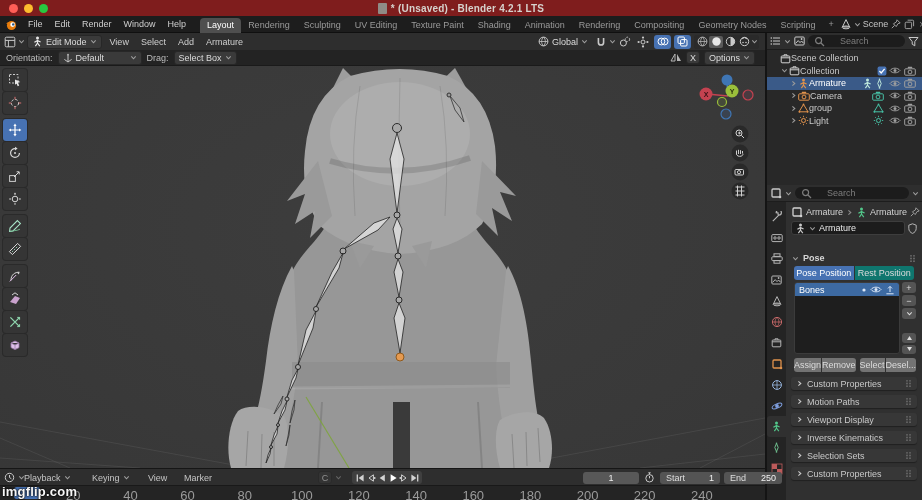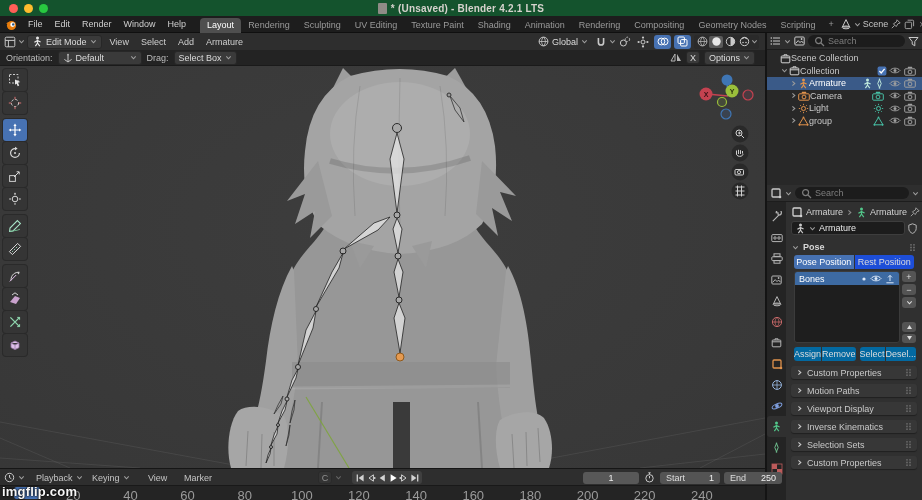--- a/index.html
+++ b/index.html
@@ -2,21 +2,21 @@
 <html><head>
 <meta charset="utf-8">
 <style>
   * { margin:0; padding:0; box-sizing:border-box; cursor:default; user-select:none; }
   html,body { background:#000; }
   .app { position:relative; width:922px; height:500px; overflow:hidden;
          background:#1d1d1d; font-family:"Liberation Sans", sans-serif;
          font-size:9px; color:#c4c4c4; }
 
   
-  .titlebar { height:16px; background:#14532d; display:flex; align-items:center; position:relative; }
+  .titlebar { height:16px; background:#7f1d1d; display:flex; align-items:center; position:relative; }
   .tl-dots { display:flex; gap:6px; padding-left:9px; }
   .tl-dot { width:9px; height:9px; border-radius:50%; }
   .tl-red { background:#ff5f57; } .tl-yellow { background:#febc2e; } .tl-green { background:#28c840; }
   .win-title { position:absolute; left:0; right:0; text-align:center; font-weight:bold;
                color:#d6d2cd; font-size:10px; letter-spacing:.2px; }
   .win-title .file-ic { display:inline-block; width:9px; height:11px; background:#8f8b86;
                border-radius:1px; vertical-align:-2px; margin-right:4px; }
 
   
   .topbar { height:17px; background:#1d1d1d; display:flex; align-items:center;
@@ -65,59 +65,59 @@
               display:flex; align-items:center; justify-content:center; box-shadow:0 0 0 1px #2a2a2a; }
   .tool-btn.active { background:#4772b3; }
   .tool-gap { height:3px; }
   .nav-gizmo { position:absolute; right:8px; top:8px; }
   .scene-svg { position:absolute; left:0; top:0; }
 
   
   .outliner { height:152px; background:#282828; display:flex; flex-direction:column; }
   .panel-header { height:17px; background:#2e2e2e; display:flex; align-items:center; padding:0 3px; gap:3px;
                   border-bottom:1px solid #1d1d1d; }
-  .searchbox { flex:1; display:flex; align-items:center; gap:3px; background:#1c1c1c; border-radius:8px;
+  .searchbox { flex:1; display:flex; align-items:center; gap:15px; background:#1c1c1c; border-radius:8px;
                height:12px; padding:0 6px; color:#7d7d7d; min-width:0; }
   .ol-body { flex:1; overflow:hidden; padding-top:2px; }
   .orow { position:relative; height:12.5px; display:flex; align-items:center; color:#c8c8c8; }
   .orow.sel { background:#3a5a88; color:#fff; }
   .ocaret { width:9px; display:flex; justify-content:center; color:#9a9a9a; }
   .r-abs { position:absolute; display:flex; align-items:center; gap:2px; color:#9f9f9f; }
 
   
   .props { height:315px; display:flex; flex-direction:column; background:#303030; }
   .props-body { flex:1; display:flex; min-height:0; }
   .ptabs { width:19px; background:#242424; display:flex; flex-direction:column; padding-top:4px; }
   .ptab { height:21px; display:flex; align-items:center; justify-content:center; }
   .ptab.active { background:#303030; border-radius:3px 0 0 3px; }
   .props-content { flex:1; overflow:hidden; padding:2px 2px 0 2px; }
   .crumb { display:flex; align-items:center; gap:3px; height:16px; padding:0 3px; color:#d2d2d2; }
   .namefield-row { display:flex; align-items:center; gap:3px; margin:1px 3px 0 3px; }
   .namefield { flex:1; display:flex; align-items:center; background:#1c1c1c; border:1px solid #3d3d3d;
                border-radius:3px; height:14px; padding:0 3px; gap:3px; color:#e8e8e8; }
-  .phdr { display:flex; align-items:center; gap:4px; height:14px; margin-top:5px; padding:0 4px;
+  .phdr { display:flex; align-items:center; gap:4px; height:14px; margin-top:16px; padding:0 4px;
           color:#d6d6d6; font-weight:bold; }
   .phdr .dots { margin-left:auto; color:#6f6f6f; }
   .segrow { display:flex; margin:1px 6px 0 6px; }
   .seg { flex:1; height:14px; display:flex; align-items:center; justify-content:center;
-         background:#1d4ed8; color:#dcdcdc; }
+         background:#0f766e; color:#dcdcdc; }
   .seg.on { background:#4772b3; color:#fff; }
   .seg-l { border-radius:3px 0 0 3px; } .seg-r { border-radius:0 3px 3px 0; margin-left:1px; }
   .bc-wrap { display:flex; margin:2px 4px 0 6px; gap:2px; height:72px; }
   .bc-list { flex:1; background:#1e1e1e; border:1px solid #3b3b3b; border-radius:3px; overflow:hidden; }
   .bc-item { height:13px; background:#3d6aa2; color:#fff; display:flex; align-items:center; padding:0 4px; gap:3px; }
   .bc-item .bc-icons { margin-left:auto; display:flex; gap:3px; align-items:center; color:#dce8f8; }
   .bc-side { width:14px; display:flex; flex-direction:column; gap:2px; }
   .sbtn { height:13px; background:#545454; border-radius:3px; display:flex; align-items:center;
           justify-content:center; color:#ddd; font-size:9px; }
   .sbtn.arrow { height:11px; }
   .bc-gap { height:12px; }
   .opsrow { display:flex; margin:4px 6px 0 6px; gap:4px; }
   .op-pair { flex:1; display:flex; }
-  .opbtn { flex:1; height:14px; background:#0369a1; color:#dcdcdc; display:flex; align-items:center; justify-content:center; }
+  .opbtn { flex:1; height:14px; background:#737373; color:#dcdcdc; display:flex; align-items:center; justify-content:center; }
   .cpanel { background:#373737; border-radius:3px; height:13px; display:flex; align-items:center; gap:4px;
             padding:0 5px; margin:5px 3px 0 3px; color:#c9c9c9; box-shadow:0 1px 1px rgba(0,0,0,.35); }
   .cpanel .dots { margin-left:auto; color:#6a6a6a; }
 
   
   .timeline { height:32px; display:flex; flex-direction:column; border-top:1px solid #161616; }
   .tl-header { position:relative; height:17px; background:#2e2e2e; }
   .tl-abs { position:absolute; top:1px; height:15px; display:flex; align-items:center; gap:3px; }
   .transport { display:flex; background:#3f3f3f; border-radius:3px; height:13px; align-items:center; padding:0 2px; }
   .tr-btn { width:11px; height:11px; display:flex; align-items:center; justify-content:center; color:#d2d2d2; }
@@ -598,21 +598,21 @@
                   <circle cx="5.5" cy="5.5" r="4.2" fill="none" stroke="currentColor"></circle>
                   <path d="M5.5 3 V5.5 L7.4 6.8" fill="none" stroke="currentColor"></path>
                 </svg>
               </span>
               <span class="ic" style="color: rgb(159, 159, 159);">
                 <svg width="7" height="7" viewBox="0 0 7 7" xmlns="http://www.w3.org/2000/svg">
                   <path d="M1.3 2.4 L3.5 4.8 L5.7 2.4" fill="none" stroke="currentColor" stroke-width="1.1"></path>
                 </svg>
               </span>
             </div>
-            <div class="tl-abs" style="left: 36px;">
+            <div class="tl-abs" style="left: 24px;">
               <span>Playback</span>
               <span class="ic" style="color: rgb(159, 159, 159);">
                 <svg width="7" height="7" viewBox="0 0 7 7" xmlns="http://www.w3.org/2000/svg">
                   <path d="M1.3 2.4 L3.5 4.8 L5.7 2.4" fill="none" stroke="currentColor" stroke-width="1.1"></path>
                 </svg>
               </span>
             </div>
             <div class="tl-abs" style="left: 92px;">
               <span>Keying</span>
               <span class="ic" style="color: rgb(159, 159, 159);">
@@ -876,70 +876,70 @@
                 </svg>
               </span>
             </div>
             <div class="orow" style="padding-left: 22px;">
               <span class="ocaret">
                 <svg width="7" height="7" viewBox="0 0 7 7" xmlns="http://www.w3.org/2000/svg">
                   <path d="M2.4 1.3 L4.8 3.5 L2.4 5.7" fill="none" stroke="currentColor" stroke-width="1.1"></path>
                 </svg>
               </span>
               <span class="ic" style="color: rgb(224, 146, 76);">
-                <svg width="11" height="11" viewBox="0 0 11 11" xmlns="http://www.w3.org/2000/svg">
-                  <circle cx="5.5" cy="5.5" r="2" fill="none" stroke="currentColor"></circle>
-                  <path d="M5.5 0.8 V2.2 M5.5 8.8 V10.2 M0.8 5.5 H2.2 M8.8 5.5 H10.2 M2.2 2.2 L3.2 3.2 M7.8 7.8 L8.8 8.8 M2.2 8.8 L3.2 7.8 M7.8 3.2 L8.8 2.2" stroke="currentColor" stroke-width="0.9"></path>
-                </svg>
-              </span>
-              <span>Light</span>
-              <span class="r-abs" style="right: 38px;">
-                <span class="ic" style="color: rgb(70, 191, 164);">
-                  <svg width="11" height="11" viewBox="0 0 11 11" xmlns="http://www.w3.org/2000/svg">
-                    <circle cx="5.5" cy="5.5" r="2" fill="none" stroke="currentColor"></circle>
-                    <path d="M5.5 0.8 V2.2 M5.5 8.8 V10.2 M0.8 5.5 H2.2 M8.8 5.5 H10.2 M2.2 2.2 L3.2 3.2 M7.8 7.8 L8.8 8.8 M2.2 8.8 L3.2 7.8 M7.8 3.2 L8.8 2.2" stroke="currentColor" stroke-width="0.9"></path>
-                  </svg>
-                </span>
-              </span>
-              <span class="r-abs" style="right: 21px;">
-                <svg width="12" height="9" viewBox="0 0 12 9" xmlns="http://www.w3.org/2000/svg">
-                  <path d="M1 4.5 C3.3 1.4 8.7 1.4 11 4.5 C8.7 7.6 3.3 7.6 1 4.5 Z" fill="none" stroke="currentColor"></path>
-                  <circle cx="6" cy="4.5" r="1.5" fill="currentColor"></circle>
-                </svg>
-              </span>
-              <span class="r-abs" style="right: 6px;">
-                <svg width="12" height="10" viewBox="0 0 12 10" xmlns="http://www.w3.org/2000/svg">
-                  <rect x="0.7" y="2.8" width="10.6" height="6.4" rx="1" fill="none" stroke="currentColor"></rect>
-                  <circle cx="6" cy="6" r="1.9" fill="none" stroke="currentColor"></circle>
-                  <rect x="3.8" y="0.7" width="4.4" height="1.6" rx="0.4" fill="currentColor"></rect>
-                </svg>
-              </span>
-            </div>
-            <div class="orow" style="padding-left: 22px;">
-              <span class="ocaret">
-                <svg width="7" height="7" viewBox="0 0 7 7" xmlns="http://www.w3.org/2000/svg">
-                  <path d="M2.4 1.3 L4.8 3.5 L2.4 5.7" fill="none" stroke="currentColor" stroke-width="1.1"></path>
-                </svg>
-              </span>
-              <span class="ic" style="color: rgb(224, 146, 76);">
                 <svg width="11" height="10" viewBox="0 0 11 10" xmlns="http://www.w3.org/2000/svg">
                   <path d="M5.5 1.4 L10 8.8 H1 Z" fill="none" stroke="currentColor"></path>
                   <circle cx="5.5" cy="1.4" r="0.9" fill="currentColor"></circle>
                   <circle cx="1.4" cy="8.8" r="0.9" fill="currentColor"></circle>
                   <circle cx="9.6" cy="8.8" r="0.9" fill="currentColor"></circle>
                 </svg>
               </span>
               <span>group</span>
               <span class="r-abs" style="right: 38px;">
                 <span class="ic" style="color: rgb(70, 191, 164);">
                   <svg width="11" height="10" viewBox="0 0 11 10" xmlns="http://www.w3.org/2000/svg">
                     <path d="M5.5 1.4 L10 8.8 H1 Z" fill="none" stroke="currentColor"></path>
                     <circle cx="5.5" cy="1.4" r="0.9" fill="currentColor"></circle>
                     <circle cx="1.4" cy="8.8" r="0.9" fill="currentColor"></circle>
                     <circle cx="9.6" cy="8.8" r="0.9" fill="currentColor"></circle>
+                  </svg>
+                </span>
+              </span>
+              <span class="r-abs" style="right: 21px;">
+                <svg width="12" height="9" viewBox="0 0 12 9" xmlns="http://www.w3.org/2000/svg">
+                  <path d="M1 4.5 C3.3 1.4 8.7 1.4 11 4.5 C8.7 7.6 3.3 7.6 1 4.5 Z" fill="none" stroke="currentColor"></path>
+                  <circle cx="6" cy="4.5" r="1.5" fill="currentColor"></circle>
+                </svg>
+              </span>
+              <span class="r-abs" style="right: 6px;">
+                <svg width="12" height="10" viewBox="0 0 12 10" xmlns="http://www.w3.org/2000/svg">
+                  <rect x="0.7" y="2.8" width="10.6" height="6.4" rx="1" fill="none" stroke="currentColor"></rect>
+                  <circle cx="6" cy="6" r="1.9" fill="none" stroke="currentColor"></circle>
+                  <rect x="3.8" y="0.7" width="4.4" height="1.6" rx="0.4" fill="currentColor"></rect>
+                </svg>
+              </span>
+            </div>
+            <div class="orow" style="padding-left: 22px;">
+              <span class="ocaret">
+                <svg width="7" height="7" viewBox="0 0 7 7" xmlns="http://www.w3.org/2000/svg">
+                  <path d="M2.4 1.3 L4.8 3.5 L2.4 5.7" fill="none" stroke="currentColor" stroke-width="1.1"></path>
+                </svg>
+              </span>
+              <span class="ic" style="color: rgb(224, 146, 76);">
+                <svg width="11" height="11" viewBox="0 0 11 11" xmlns="http://www.w3.org/2000/svg">
+                  <circle cx="5.5" cy="5.5" r="2" fill="none" stroke="currentColor"></circle>
+                  <path d="M5.5 0.8 V2.2 M5.5 8.8 V10.2 M0.8 5.5 H2.2 M8.8 5.5 H10.2 M2.2 2.2 L3.2 3.2 M7.8 7.8 L8.8 8.8 M2.2 8.8 L3.2 7.8 M7.8 3.2 L8.8 2.2" stroke="currentColor" stroke-width="0.9"></path>
+                </svg>
+              </span>
+              <span>Light</span>
+              <span class="r-abs" style="right: 38px;">
+                <span class="ic" style="color: rgb(70, 191, 164);">
+                  <svg width="11" height="11" viewBox="0 0 11 11" xmlns="http://www.w3.org/2000/svg">
+                    <circle cx="5.5" cy="5.5" r="2" fill="none" stroke="currentColor"></circle>
+                    <path d="M5.5 0.8 V2.2 M5.5 8.8 V10.2 M0.8 5.5 H2.2 M8.8 5.5 H10.2 M2.2 2.2 L3.2 3.2 M7.8 7.8 L8.8 8.8 M2.2 8.8 L3.2 7.8 M7.8 3.2 L8.8 2.2" stroke="currentColor" stroke-width="0.9"></path>
                   </svg>
                 </span>
               </span>
               <span class="r-abs" style="right: 21px;">
                 <svg width="12" height="9" viewBox="0 0 12 9" xmlns="http://www.w3.org/2000/svg">
                   <path d="M1 4.5 C3.3 1.4 8.7 1.4 11 4.5 C8.7 7.6 3.3 7.6 1 4.5 Z" fill="none" stroke="currentColor"></path>
                   <circle cx="6" cy="4.5" r="1.5" fill="currentColor"></circle>
                 </svg>
               </span>
               <span class="r-abs" style="right: 6px;">

